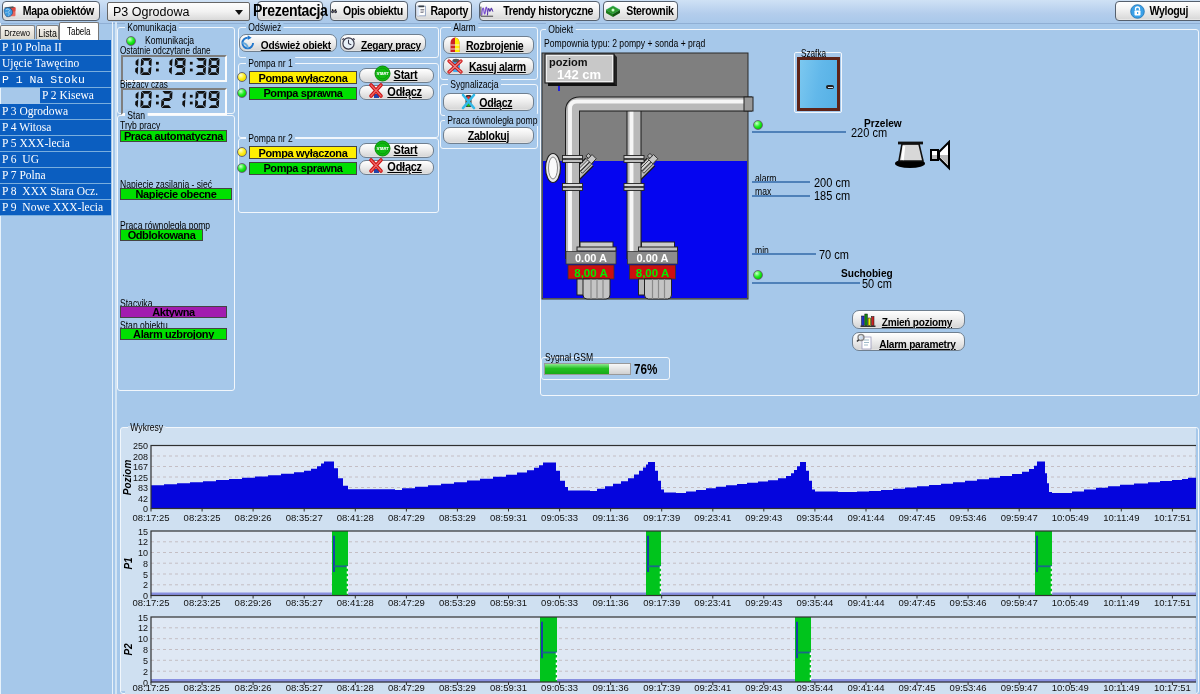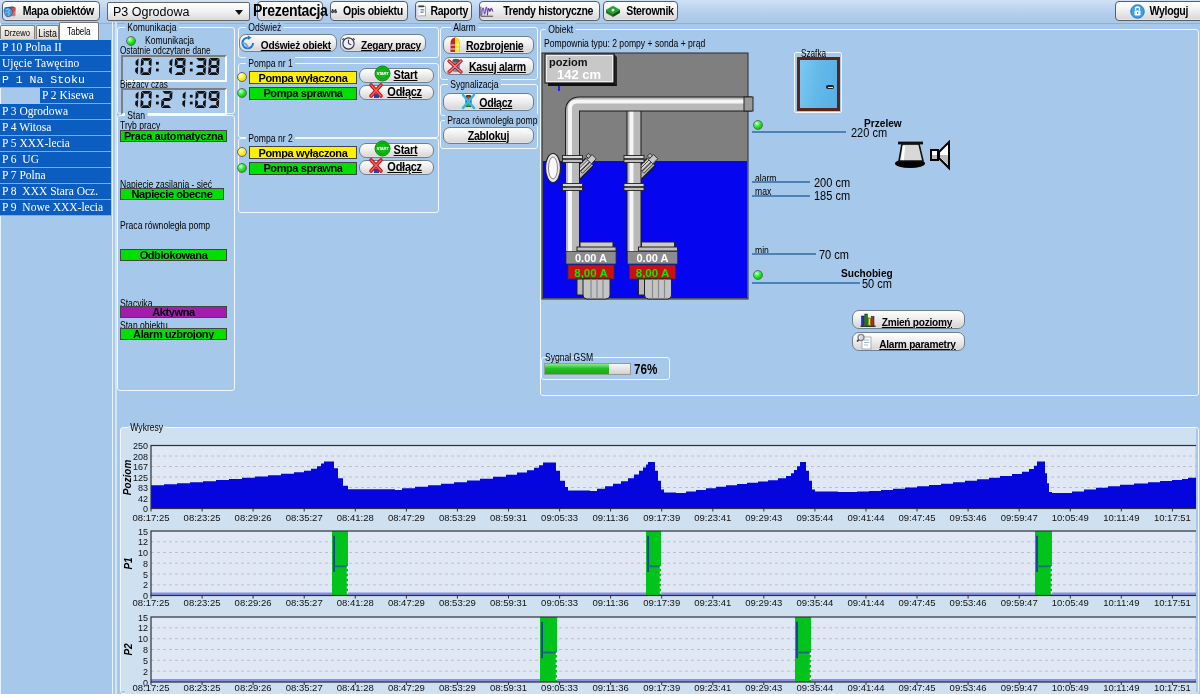--- a/index.html
+++ b/index.html
@@ -212,23 +212,23 @@
         <polygon points="0.5,16.0 9.5,16.0 7.2,13.4 2.8,13.4" fill="#111"></polygon>
       </g>
     </svg>
   </div>
 <div class="gb" style="left:117px;top:115px;width:116px;height:274px;">
     <span style="left:7px;background:#a6c8ea;transform:scaleX(0.78);transform-origin:0 50%;">Stan</span>
   </div>
 <div style="position:absolute;left:120px;top:119px;font-size:11px;font-weight:normal;color:#000;white-space:nowrap;transform:scaleX(0.78);transform-origin:0 50%;">Tryb pracy</div>
 <div class="st" style="left:120px;top:129.5px;width:107px;height:12px;background:#00e000;font-size:11px;">Praca automatyczna</div>
 <div style="position:absolute;left:120px;top:178px;font-size:11px;font-weight:normal;color:#000;white-space:nowrap;transform:scaleX(0.78);transform-origin:0 50%;">Napięcie zasilania - sieć</div>
-<div class="st" style="left:120px;top:187.5px;width:104px;height:12px;background:#00e000;font-size:11px;">Napięcie obecne</div>
+<div class="st" style="left:120px;top:187.5px;width:112px;height:12px;background:#00e000;font-size:11px;">Napięcie obecne</div>
 <div style="position:absolute;left:120px;top:219px;font-size:11px;font-weight:normal;color:#000;white-space:nowrap;transform:scaleX(0.78);transform-origin:0 50%;">Praca równoległa pomp</div>
-<div class="st" style="left:120px;top:228.5px;width:107px;height:12px;background:#00e000;font-size:11px;margin-top:20px;">Odblokowana</div>
+<div class="st" style="left:120px;top:228.5px;width:83px;height:12px;background:#00e000;font-size:11px;">Odblokowana</div>
 <div style="position:absolute;left:120px;top:297px;font-size:11px;font-weight:normal;color:#000;white-space:nowrap;transform:scaleX(0.78);transform-origin:0 50%;">Stacyjka</div>
 <div class="st" style="left:120px;top:305.5px;width:107px;height:12px;background:#a21caf;font-size:11px;">Aktywna</div>
 <div style="position:absolute;left:120px;top:319px;font-size:11px;font-weight:normal;color:#000;white-space:nowrap;transform:scaleX(0.78);transform-origin:0 50%;">Stan obiektu</div>
 <div class="st" style="left:120px;top:328px;width:107px;height:12px;background:#00e000;font-size:11px;">Alarm uzbrojony</div>
 <div class="gb" style="left:238px;top:27px;width:199px;height:29px;">
     <span style="left:7px;background:#a6c8ea;transform:scaleX(0.78);transform-origin:0 50%;">Odśwież</span>
   </div>
 <div class="btn" style="left:239px;top:33.5px;width:98px;height:18.5px;font-size:11.5px;">
     <svg width="16" height="16" viewBox="0 0 16 16">
       <path d="M13.5 8 A5.5 5.5 0 1 1 8 2.5" stroke="#2277cc" stroke-width="2" fill="none"></path>

